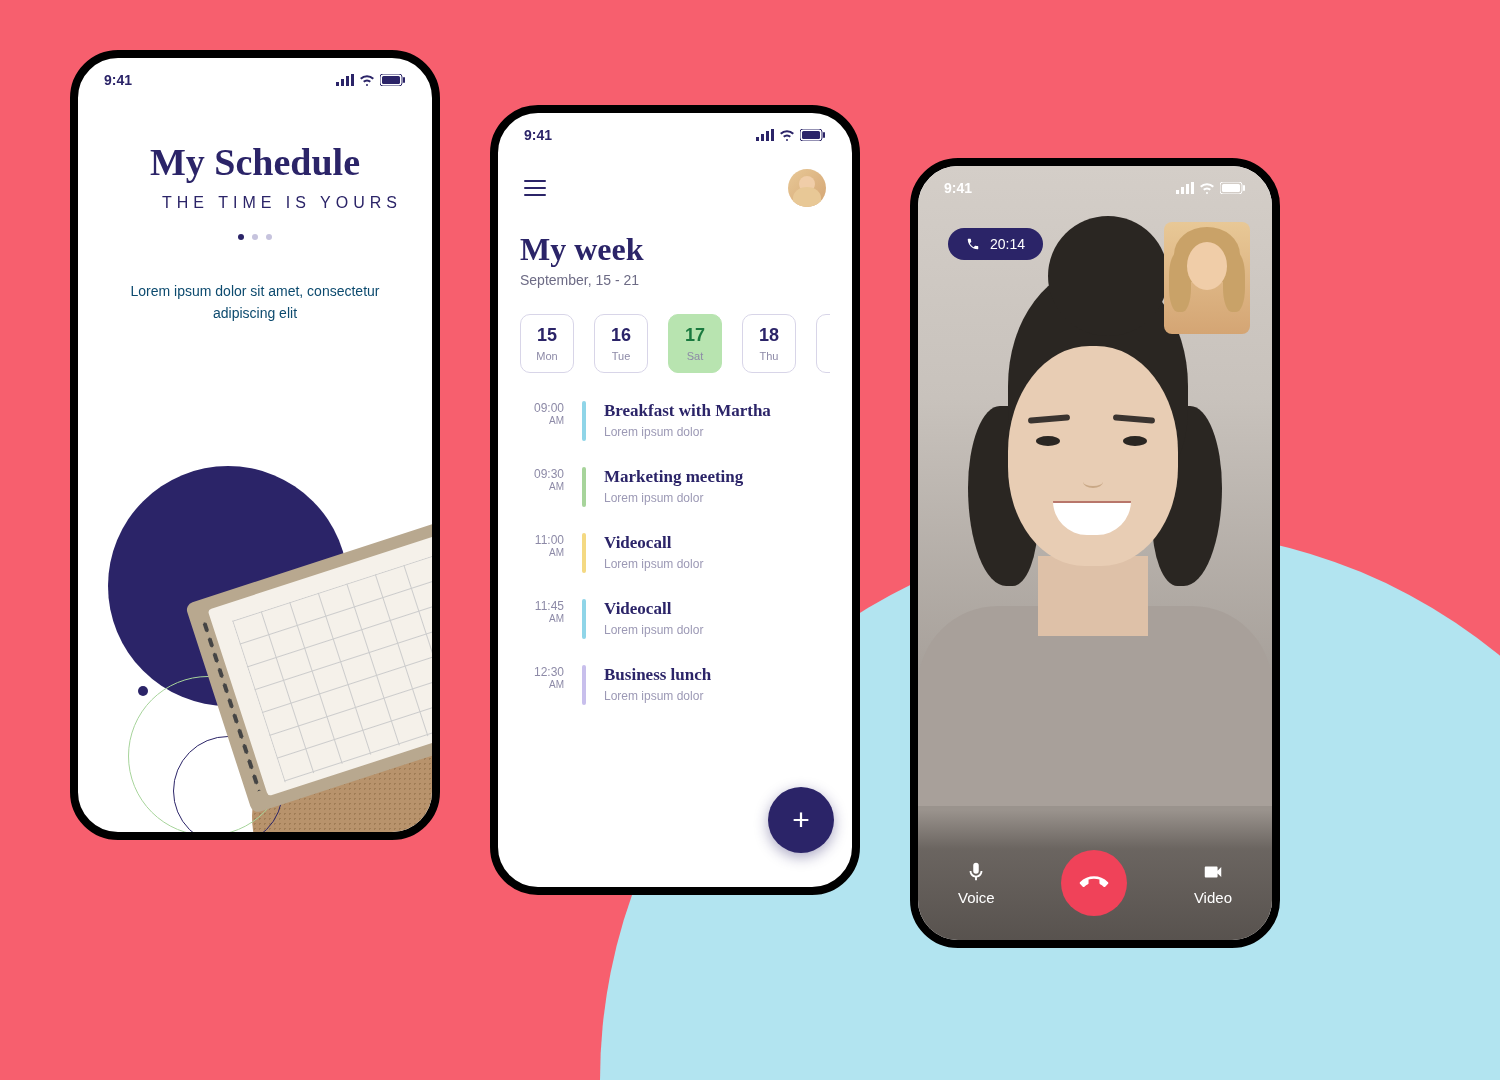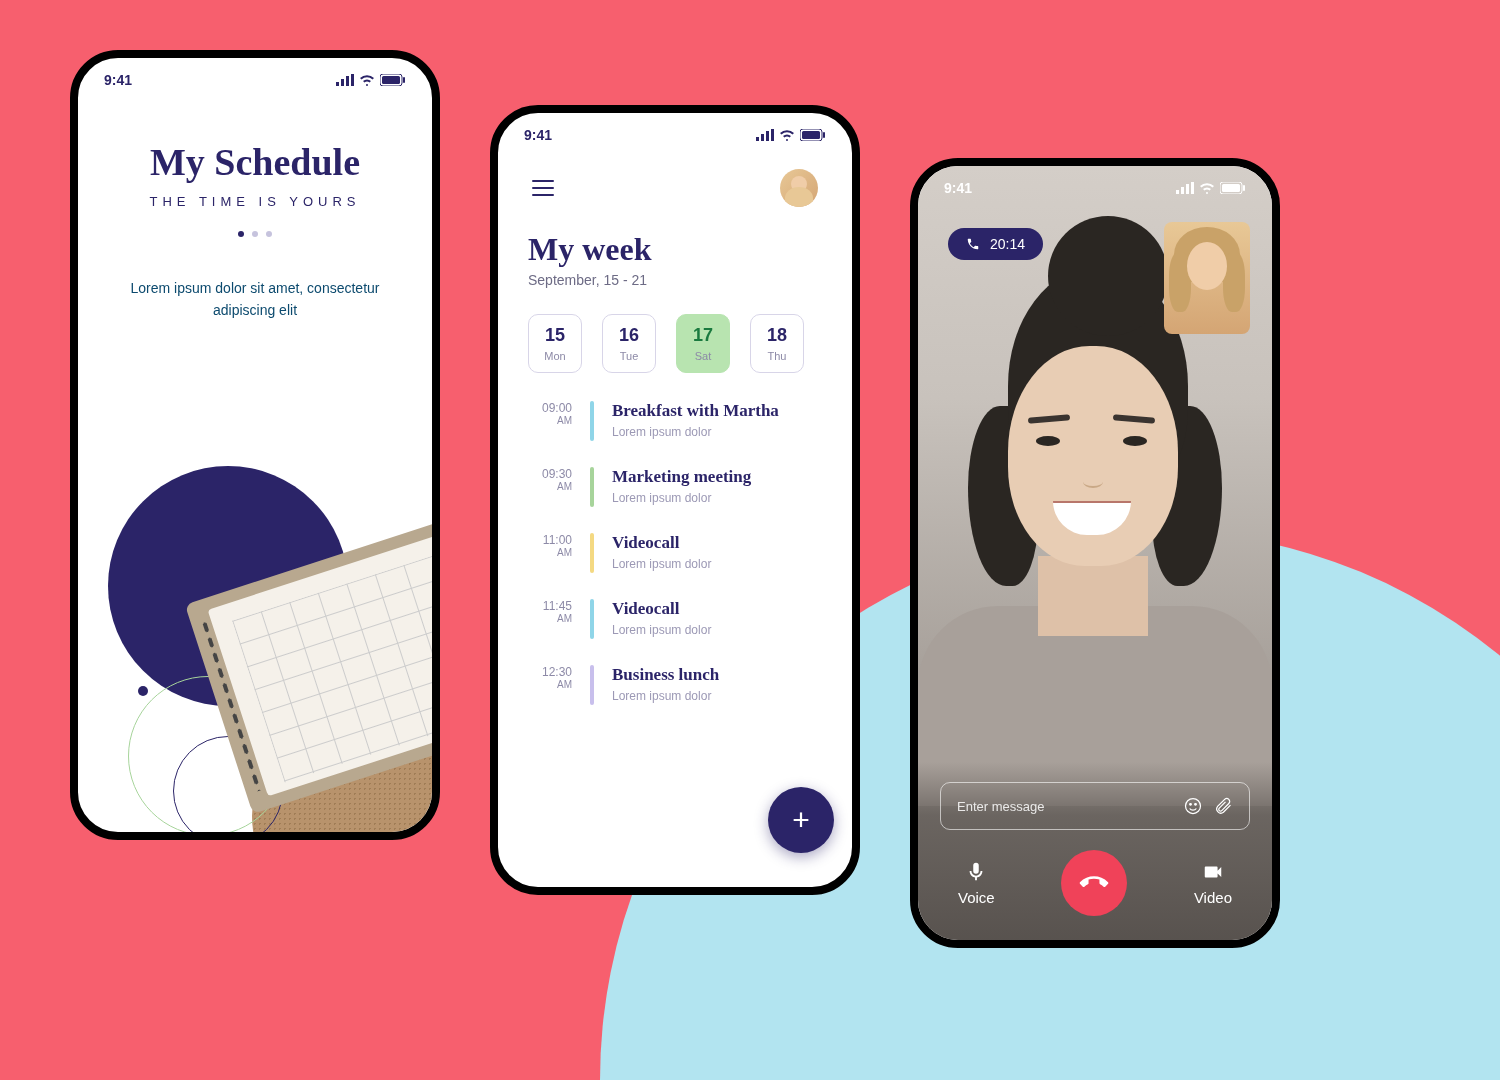--- a/index.html
+++ b/index.html
@@ -53,23 +53,24 @@
 .p1-content { padding: 20px 30px 0; text-align: center; position: relative; height: 100%; }
 .p1-title {
   font-family: Georgia, 'Times New Roman', serif;
   font-size: 38px;
   font-weight: 700;
   color: #2b2468;
   margin-top: 18px;
 }
 .p1-sub {
   letter-spacing: 5px;
-  font-size: 13px;
+  font-size: 16px;
   color: #2b2468;
   margin-top: 10px;
+  text-align: right;
 }
 .dots { margin-top: 22px; display: flex; justify-content: center; gap: 8px; }
 .dot { width: 6px; height: 6px; border-radius: 50%; background: #c6c3dd; }
 .dot.active { background: #2b2468; }
 .p1-body { margin-top: 40px; font-size: 14px; line-height: 1.6; color: #0c4a6e; padding: 0 20px;}
 .p1-illus {
   position: absolute;
   bottom: 0; left: 0; right: 0;
   height: 440px;
 }
@@ -103,21 +104,21 @@
 }
 .planner-base{position:absolute;inset:0;background:#b8a88f;border-radius:8px;}
 .planner-page{position:absolute;left:20px;top:12px;right:12px;bottom:12px;background:#f5f1ea;border-radius:4px;}
 .planner-grid{position:absolute;left:40px;top:30px;right:20px;bottom:20px;
   background-image:linear-gradient(#ccc 1px,transparent 1px),linear-gradient(90deg,#ccc 1px,transparent 1px);
   background-size:30px 24px;}
 .planner-ring{position:absolute;left:10px;top:20px;width:6px;height:180px;
   background-image:radial-gradient(#444 2px,transparent 2px);background-size:6px 16px;}
 .cork{position:absolute;right:-100px;bottom:-60px;width:280px;height:240px;border-radius:50%;background:#b8936c;background-image:radial-gradient(#a07d56 1px,transparent 1px);background-size:5px 5px;}
 
-.p2-content { padding: 0 30px; position: relative; height: calc(100% - 50px); }
+.p2-content { padding: 0 22px; position: relative; height: calc(100% - 50px); }
 .p2-header { display:flex; justify-content: space-between; align-items:center; padding:12px 4px 0; }
 .hamburger { display:flex;flex-direction:column;gap:5px; }
 .hamburger span { width:22px;height:2px;background:#2b2468;border-radius:2px; }
 .avatar-sm{width:38px;height:38px;border-radius:50%;background:linear-gradient(135deg,#e8c896,#d4a574);position:relative;overflow:hidden;}
 .avatar-sm::before{content:'';position:absolute;top:7px;left:11px;width:16px;height:16px;border-radius:50%;background:#f0cda8;}
 .avatar-sm::after{content:'';position:absolute;top:18px;left:5px;right:5px;height:22px;border-radius:50% 50% 0 0;background:#e8c896;}
 .p2-title{font-family:Georgia,serif;font-size:32px;font-weight:700;color:#2b2468;margin-top:24px;}
 .p2-range{color:#6d6b85;font-size:14px;margin-top:4px;}
 .day-strip{display:flex;gap:20px;margin-top:26px;overflow:hidden;}
 .day-card{min-width:54px;padding:10px 4px;border:1px solid #d8d5e8;border-radius:10px;text-align:center;}
@@ -365,32 +366,20 @@
           </svg>
         <span>20:14</span>
       </div>
       <div class="pip">
         <div class="pip-hair"></div>
           <div class="pip-hair2"></div>
           <div class="pip-hair3"></div>
         <div class="pip-face"></div>
       </div>
       <div class="p3-bottom">
-        <div class="msg-input">
-          <span class="ph">Enter message</span>
-          <svg width="20" height="20" viewBox="0 0 24 24" fill="none" stroke="#fff" stroke-width="1.5">
-              <circle cx="12" cy="12" r="9"></circle>
-              <circle cx="9" cy="10" r="1" fill="#fff"></circle>
-              <circle cx="15" cy="10" r="1" fill="#fff"></circle>
-              <path d="M8 15c1 1.5 2.5 2 4 2s3-.5 4-2"></path>
-            </svg>
-          <svg width="20" height="20" viewBox="0 0 24 24" fill="none" stroke="#fff" stroke-width="1.5">
-              <path d="M21 11l-8.5 8.5a5 5 0 01-7-7L14 4a3.5 3.5 0 015 5l-8.5 8.5a2 2 0 01-3-3L15 7"></path>
-            </svg>
-        </div>
         <div class="call-row">
           <div class="call-btn">
             <svg width="22" height="22" viewBox="0 0 24 24" fill="#fff">
                 <path d="M12 14a3 3 0 003-3V5a3 3 0 00-6 0v6a3 3 0 003 3zm5-3a5 5 0 01-10 0H5a7 7 0 006 6.9V21h2v-3.1A7 7 0 0019 11h-2z"></path>
               </svg>
             <span>Voice</span>
           </div>
           <div class="hangup">
             <svg class="phone-icon" width="28" height="28" viewBox="0 0 24 24">
                 <path fill="#fff" d="M6.6 10.8c1.4 2.8 3.8 5.2 6.6 6.6l2.2-2.2c.3-.3.7-.4 1-.2 1.1.4 2.3.6 3.6.6.6 0 1 .4 1 1V20c0 .6-.4 1-1 1C10.6 21 3 13.4 3 4c0-.6.4-1 1-1h3.4c.6 0 1 .4 1 1 0 1.3.2 2.5.6 3.6.1.3 0 .7-.2 1l-2.2 2.2z"></path>

